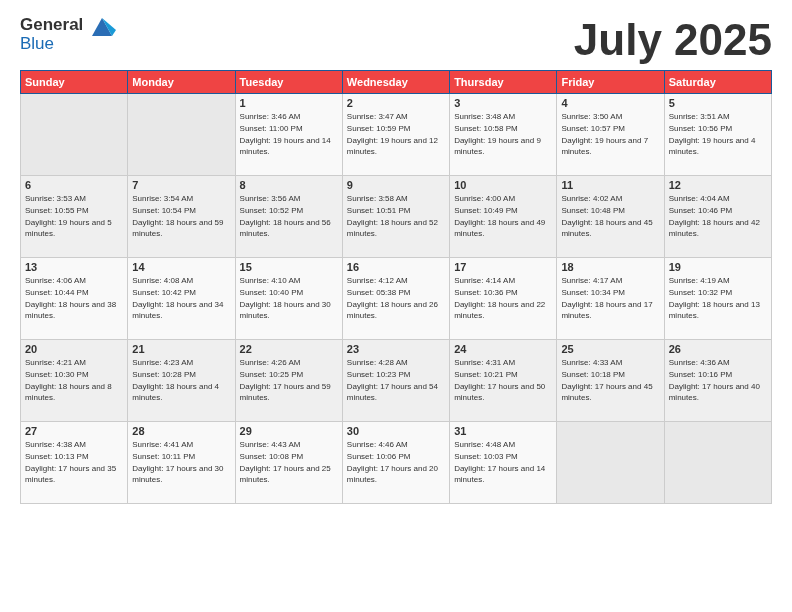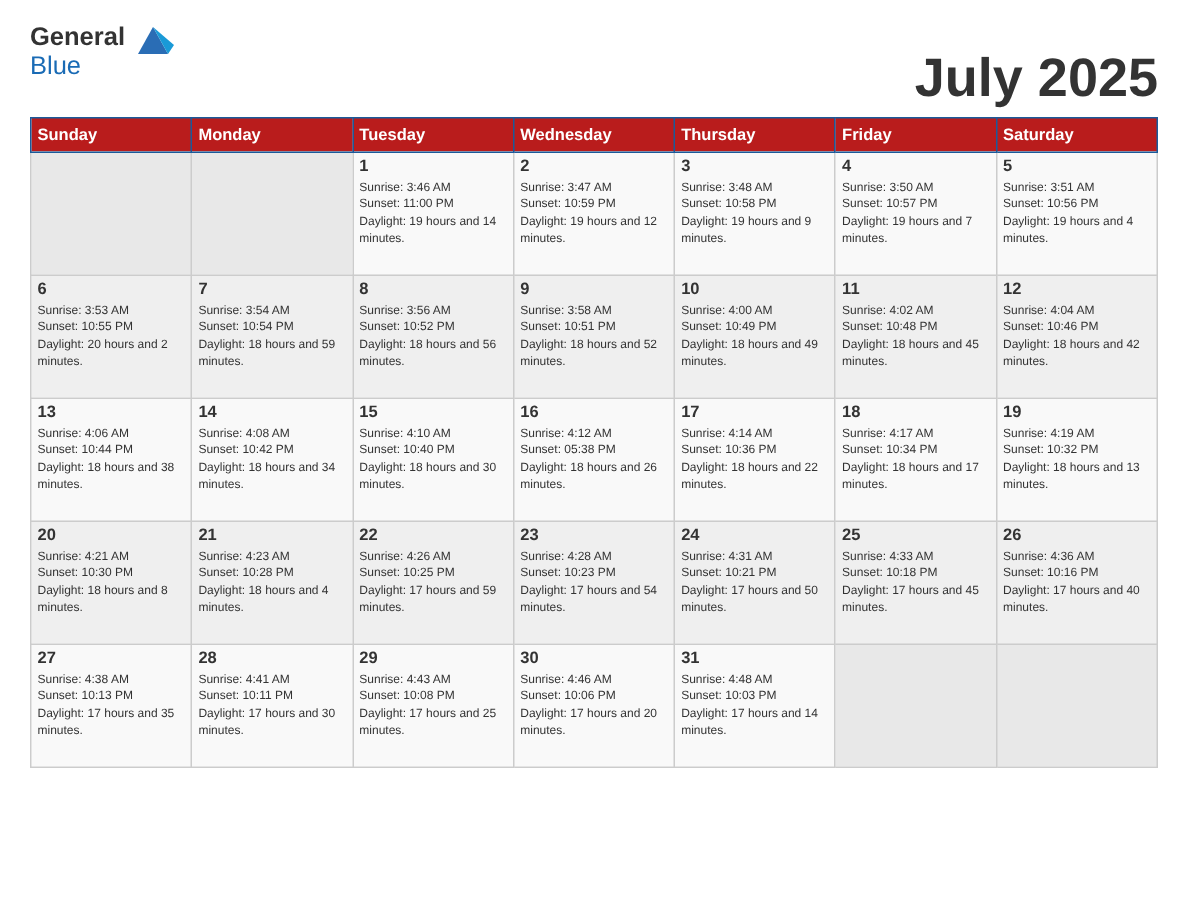--- a/index.html
+++ b/index.html
@@ -22,37 +22,36 @@
       margin-bottom: 6px;
     }
     .logo {
       display: flex;
       gap: 2px;
     }
     .title-block {
       text-align: right;
     }
     .main-title {
-      font-size: 36px;
+      font-size: 44px;
       font-weight: bold;
       color: #333;
       line-height: 1.1;
-      margin-top: 16px;
     }
     .subtitle {
       font-size: 13px;
       color: #555;
     }
     .calendar {
       width: 100%;
       border-collapse: collapse;
       table-layout: fixed;
     }
     .calendar thead th {
-      background: #b91c1c;
+      background: #ef4444;
       color: #fff;
       font-size: 11px;
       font-weight: bold;
       padding: 5px 4px;
       text-align: left;
       border: 1px solid #1a5a9a;
     }
     .calendar tbody td {
       border: 1px solid #ccc;
       vertical-align: top;
@@ -160,21 +159,21 @@
               <div>Daylight: 19 hours and 4 minutes.</div>
             </div>
           </td>
         </tr>
         <tr>
           <td>
             <span class="day-number">6</span>
             <div class="cell-content">
               <div>Sunrise: 3:53 AM</div>
               <div>Sunset: 10:55 PM</div>
-              <div>Daylight: 20 hours and 2 minutes.</div>
+              <div>Daylight: 19 hours and 5 minutes.</div>
             </div>
           </td>
           <td>
             <span class="day-number">7</span>
             <div class="cell-content">
               <div>Sunrise: 3:54 AM</div>
               <div>Sunset: 10:54 PM</div>
               <div>Daylight: 18 hours and 59 minutes.</div>
             </div>
           </td>

